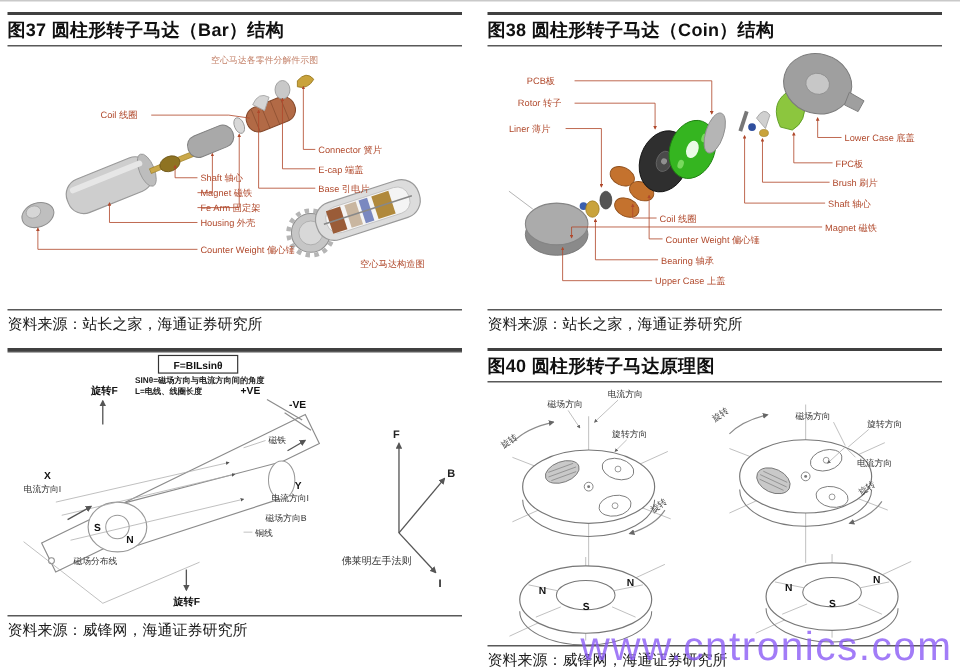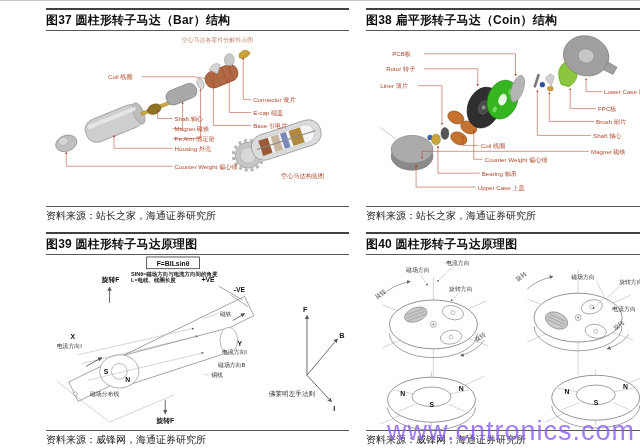--- a/index.html
+++ b/index.html
@@ -1,18 +1,18 @@
 <!DOCTYPE html>
 <html><head>
 <meta charset="utf-8">
 <style>
   html,body{margin:0;padding:0;background:#fff;}
   .page{width:640px;height:448px;background:#fff;position:relative;overflow:hidden;
         font-family:"Liberation Sans",sans-serif;border-top:1px solid #c9c9c9;box-sizing:border-box;}
-  .grid{display:grid;grid-template-columns:320px 320px;grid-template-rows:224px 224px;padding-left:41px;}
+  .grid{display:grid;grid-template-columns:320px 320px;grid-template-rows:224px 224px;}
   .panel{box-sizing:border-box;padding:7px 12px 0 5px;}
   .rule-top{border-top:2px solid #404040;}
   .fig-title{margin:2px 0 1px 0;font-size:12px;font-weight:bold;color:#101010;letter-spacing:0.2px;
              font-family:"Liberation Sans",sans-serif;white-space:nowrap;}
   .rule-mid{border-top:1px solid #595959;}
   .fig-body{height:174px;margin-top:1px;}
   .fig-body svg{width:100%;height:100%;display:block;}
   .source-rule{border-top:1px solid #595959;}
   .source{font-family:Liberation Serif, serif;font-size:10px;color:#1a1a1a;padding-top:2px;white-space:nowrap;}
   .watermark{position:absolute;right:5px;bottom:1px;font-size:27px;color:#8b5cf6;opacity:0.8;
@@ -118,21 +118,21 @@
           <text x="129" y="119.5" class="t-red">Housing 外壳</text>
           <text x="129" y="137.5" class="t-red">Counter Weight 偏心锤</text>
         </svg>
       </div>
       <div class="source-rule"></div>
       <div class="source">资料来源：站长之家，海通证券研究所</div>
     </section>
 
     <section class="panel">
       <div class="rule-top"></div>
-      <div class="fig-title">图38 扁平形转子马达（Coin）结构</div>
+      <div class="fig-title">图38 圆柱形转子马达（Coin）结构</div>
       <div class="rule-mid"></div>
       <div class="fig-body">
         <svg viewBox="0 0 304 175">
           <defs>
             <marker id="a38" viewBox="0 0 10 10" refX="7" refY="5" markerWidth="4.5" markerHeight="4.5" orient="auto-start-reverse">
               <path d="M0,0 L10,5 L0,10 z" fill="#b0482b"></path>
             </marker>
           </defs>
 
           <g>
@@ -201,21 +201,20 @@
           <text x="116" y="144.5" class="t-red">Bearing 轴承</text>
           <text x="112" y="158.5" class="t-red">Upper Case 上盖</text>
         </svg>
       </div>
       <div class="source-rule"></div>
       <div class="source">资料来源：站长之家，海通证券研究所</div>
     </section>
 
     <section class="panel">
       <div class="rule-top"></div>
-      <div class="fig-title">图39 圆柱形转子马达原理图</div>
       <div class="rule-mid"></div>
       <div class="fig-body">
         <svg viewBox="0 0 304 178">
           <defs>
             <marker id="a39" viewBox="0 0 10 10" refX="8" refY="5" markerWidth="5" markerHeight="5" orient="auto">
               <path d="M0,0 L10,5 L0,10 z" fill="#555"></path>
             </marker>
           </defs>
 
           <rect x="100" y="1" width="54" height="12" fill="#fff" stroke="#333" stroke-width="0.8"></rect>

